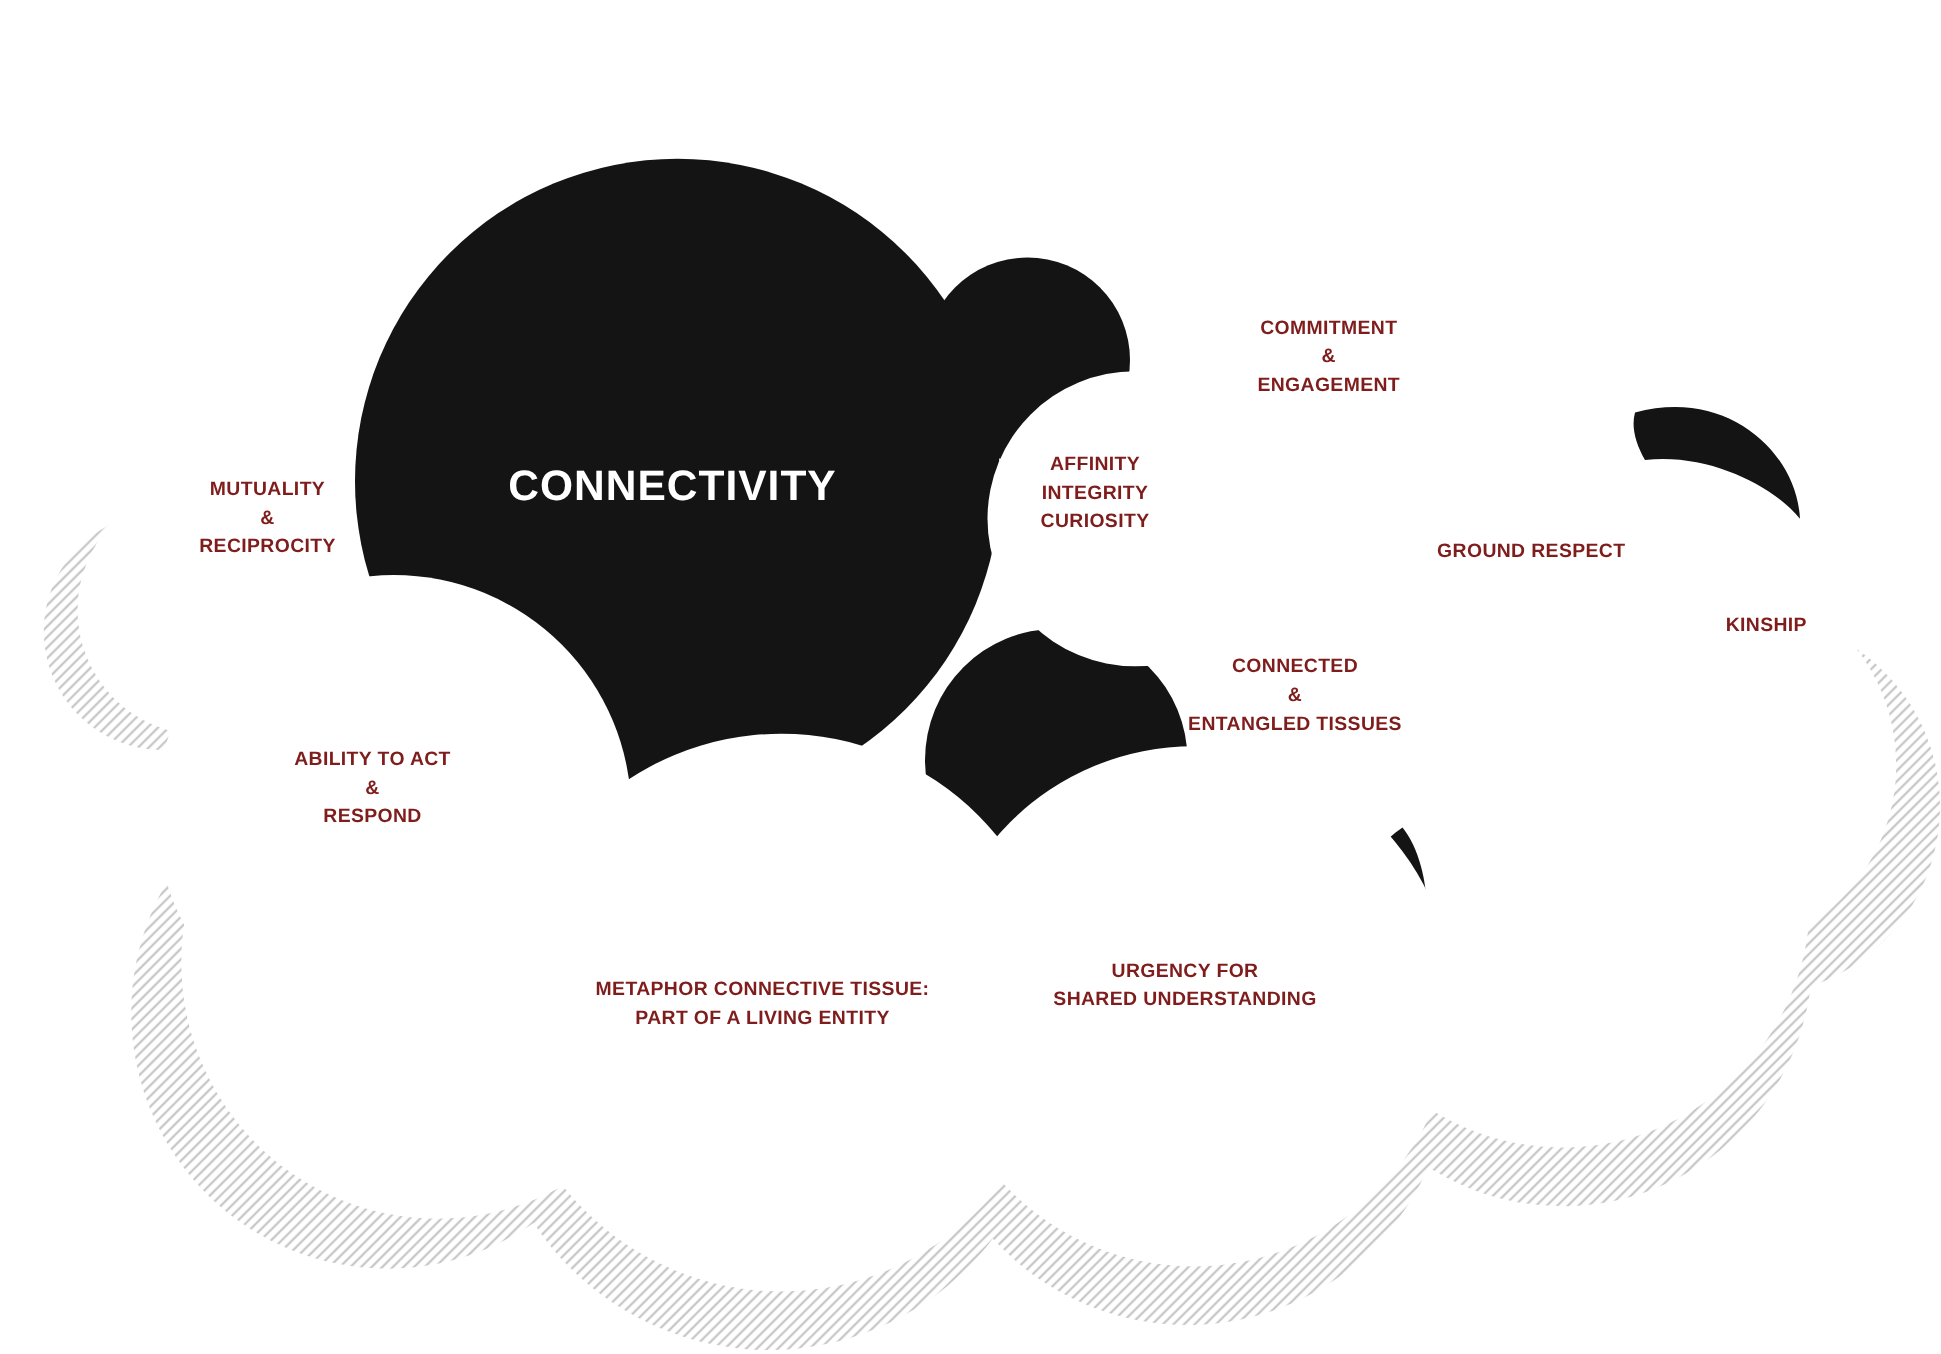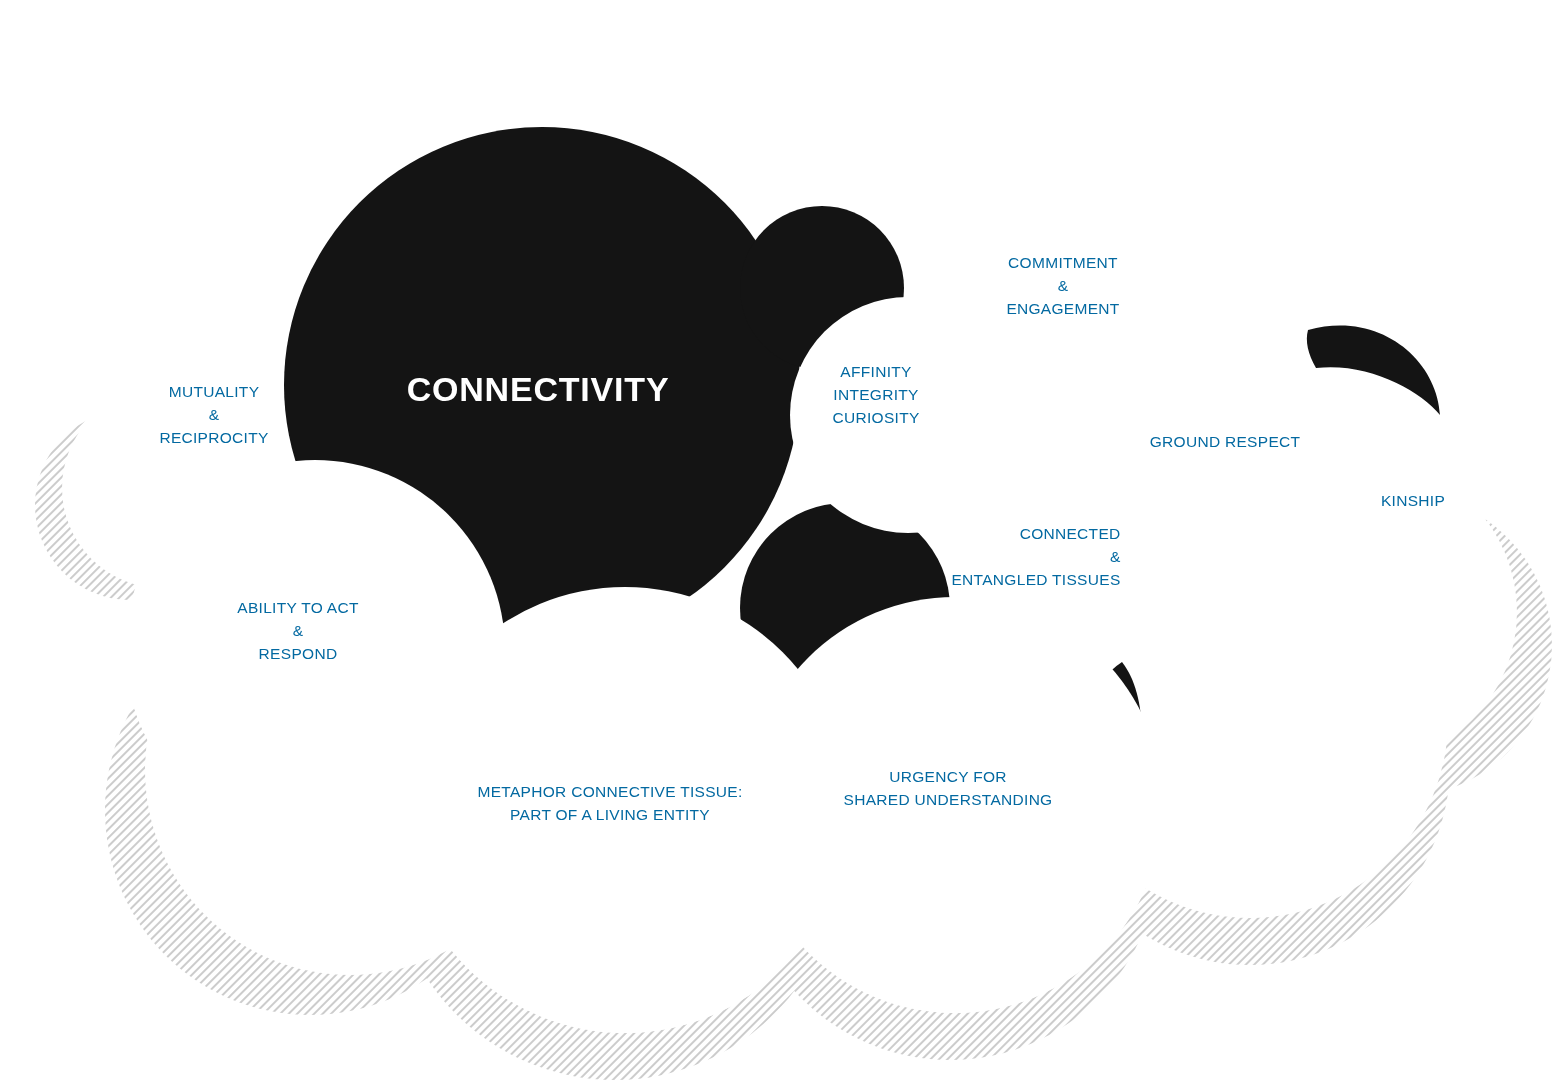--- a/index.html
+++ b/index.html
@@ -17,25 +17,25 @@
   }
   #shapes {
     position: absolute;
     inset: 0;
   }
   .label {
     position: absolute;
     transform: translate(-50%, -50%);
     text-align: center;
     white-space: pre-line;
-    font-weight: 400;
+    font-weight: 700;
     font-size: 15.5px;
     line-height: 22.8px;
     letter-spacing: 0.3px;
-    color: #0369a1;
+    color: #7f1d1d;
     user-select: none;
   }
   .label.title {
     font-size: 34px;
     line-height: 36px;
     letter-spacing: 0.8px;
     font-weight: 700;
     color: #ffffff;
   }
 </style>
@@ -93,21 +93,21 @@
 RECIPROCITY</div>
   <div class="label title" style="left:538px; top:389px;">CONNECTIVITY</div>
   <div class="label" style="left:876px; top:395px;">AFFINITY
 INTEGRITY
 CURIOSITY</div>
   <div class="label" style="left:1063px; top:286px;">COMMITMENT
 &amp;
 ENGAGEMENT</div>
   <div class="label" style="left:1225px; top:442px;">GROUND RESPECT</div>
   <div class="label" style="left:1413px; top:501px;">KINSHIP</div>
-  <div class="label" style="left:1036px; top:557px;text-align:right;">CONNECTED
+  <div class="label" style="left:1036px; top:557px;">CONNECTED
 &amp;
 ENTANGLED TISSUES</div>
   <div class="label" style="left:298px; top:631px;">ABILITY TO ACT
 &amp;
 RESPOND</div>
   <div class="label" style="left:610px; top:786px;margin-top:18px;">METAPHOR CONNECTIVE TISSUE:
 PART OF A LIVING ENTITY</div>
   <div class="label" style="left:948px; top:789px;">URGENCY FOR
 SHARED UNDERSTANDING</div>
 

